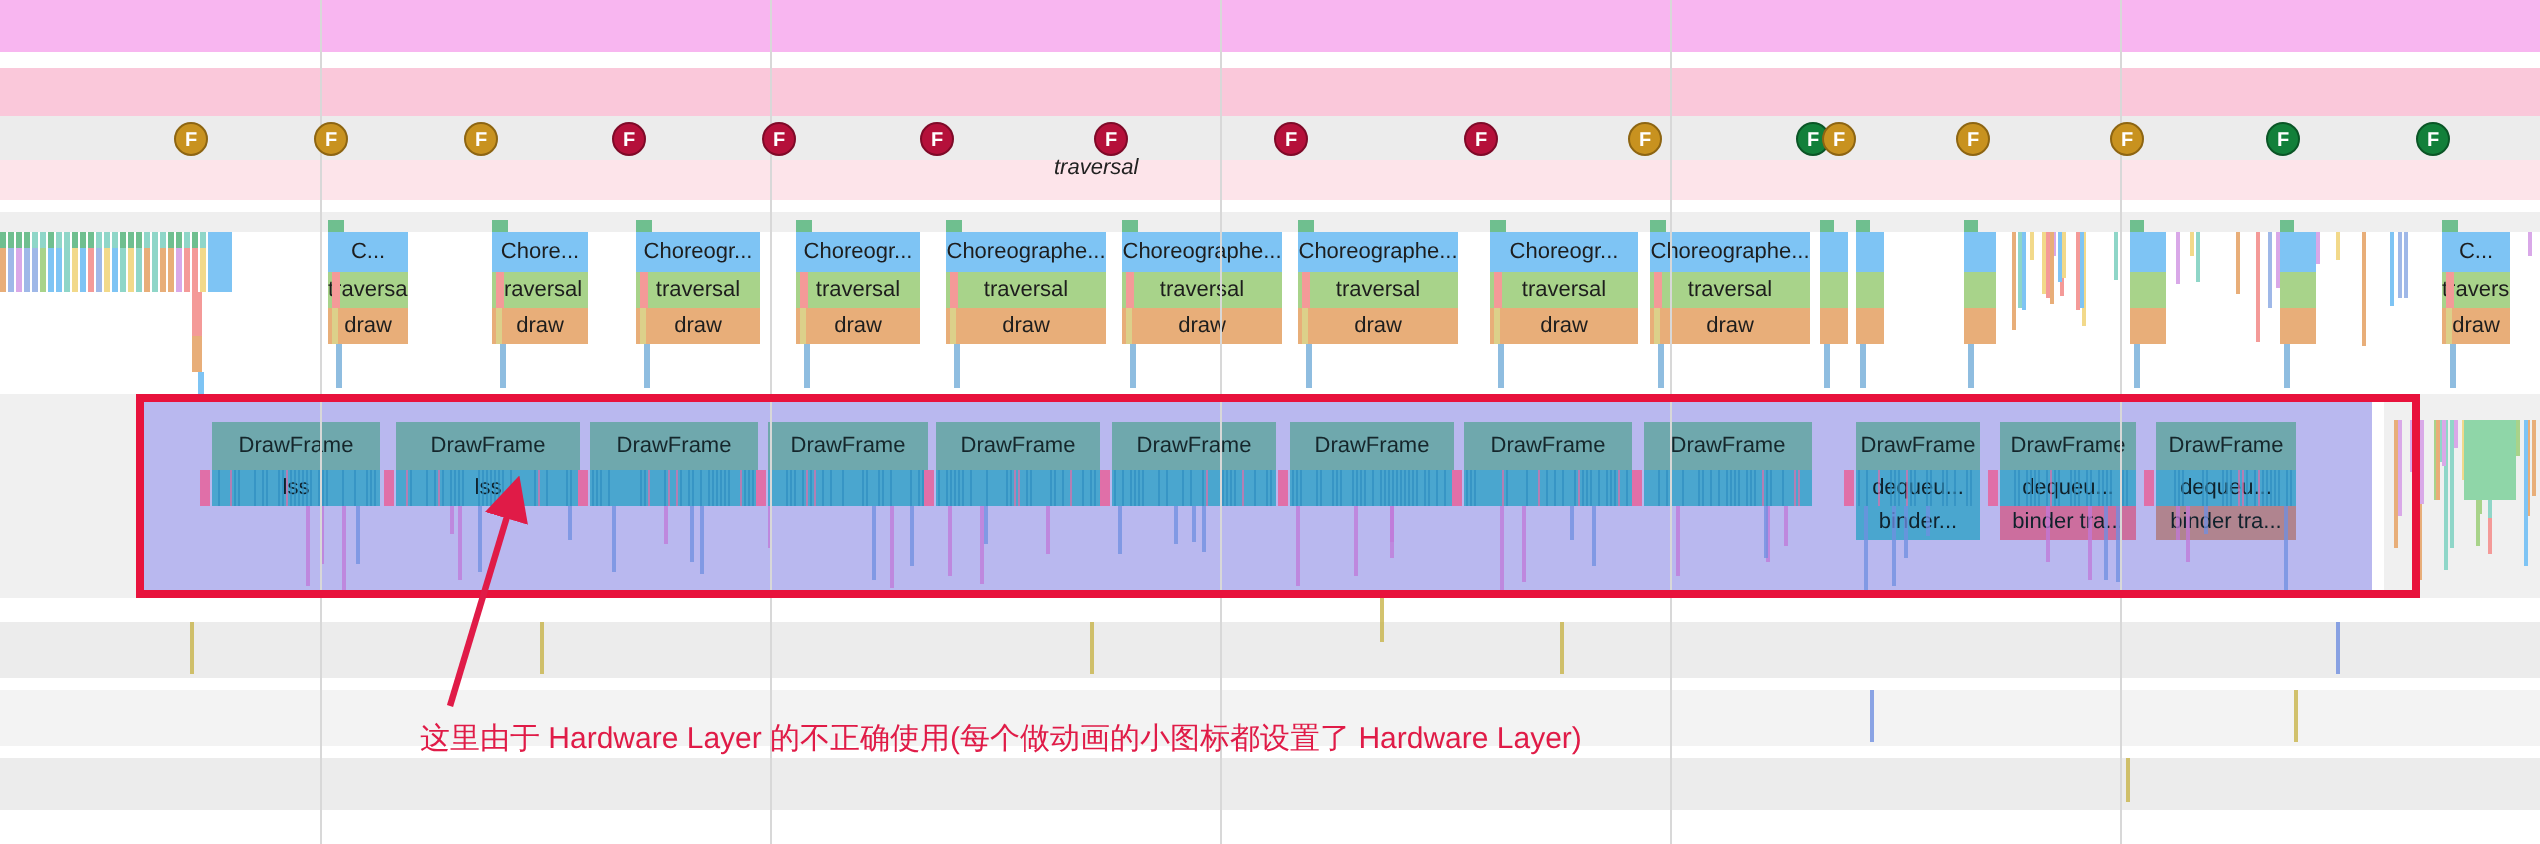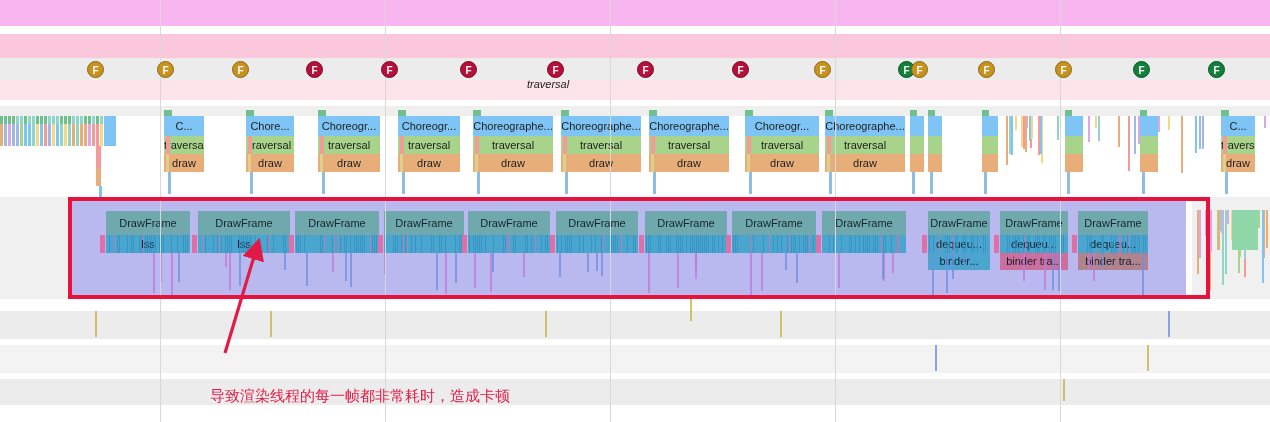--- a/index.html
+++ b/index.html
@@ -688,15 +688,15 @@
 
   <svg id="arrow" width="120" height="120" style="left:190px;top:238px;" viewBox="0 0 120 120">
     <defs>
       <marker id="ah" markerWidth="7" markerHeight="7" refX="3" refY="3.5" orient="auto" markerUnits="strokeWidth">
         <path d="M0,0 L7,3.5 L0,7 z" fill="#e01b47"></path>
       </marker>
     </defs>
     <line x1="35" y1="115" x2="66" y2="12" stroke="#e01b47" stroke-width="3.2" marker-end="url(#ah)"></line>
   </svg>
 
-  <div class="note" style="left:210px;top:387px;">导致渲染线程的每一帧都非常耗时，造成卡顿</div>
+  <div class="note" style="left:210px;top:360px;">这里由于 Hardware Layer 的不正确使用(每个做动画的小图标都设置了 Hardware Layer)</div>
 
 </div>
 
 </body></html>

